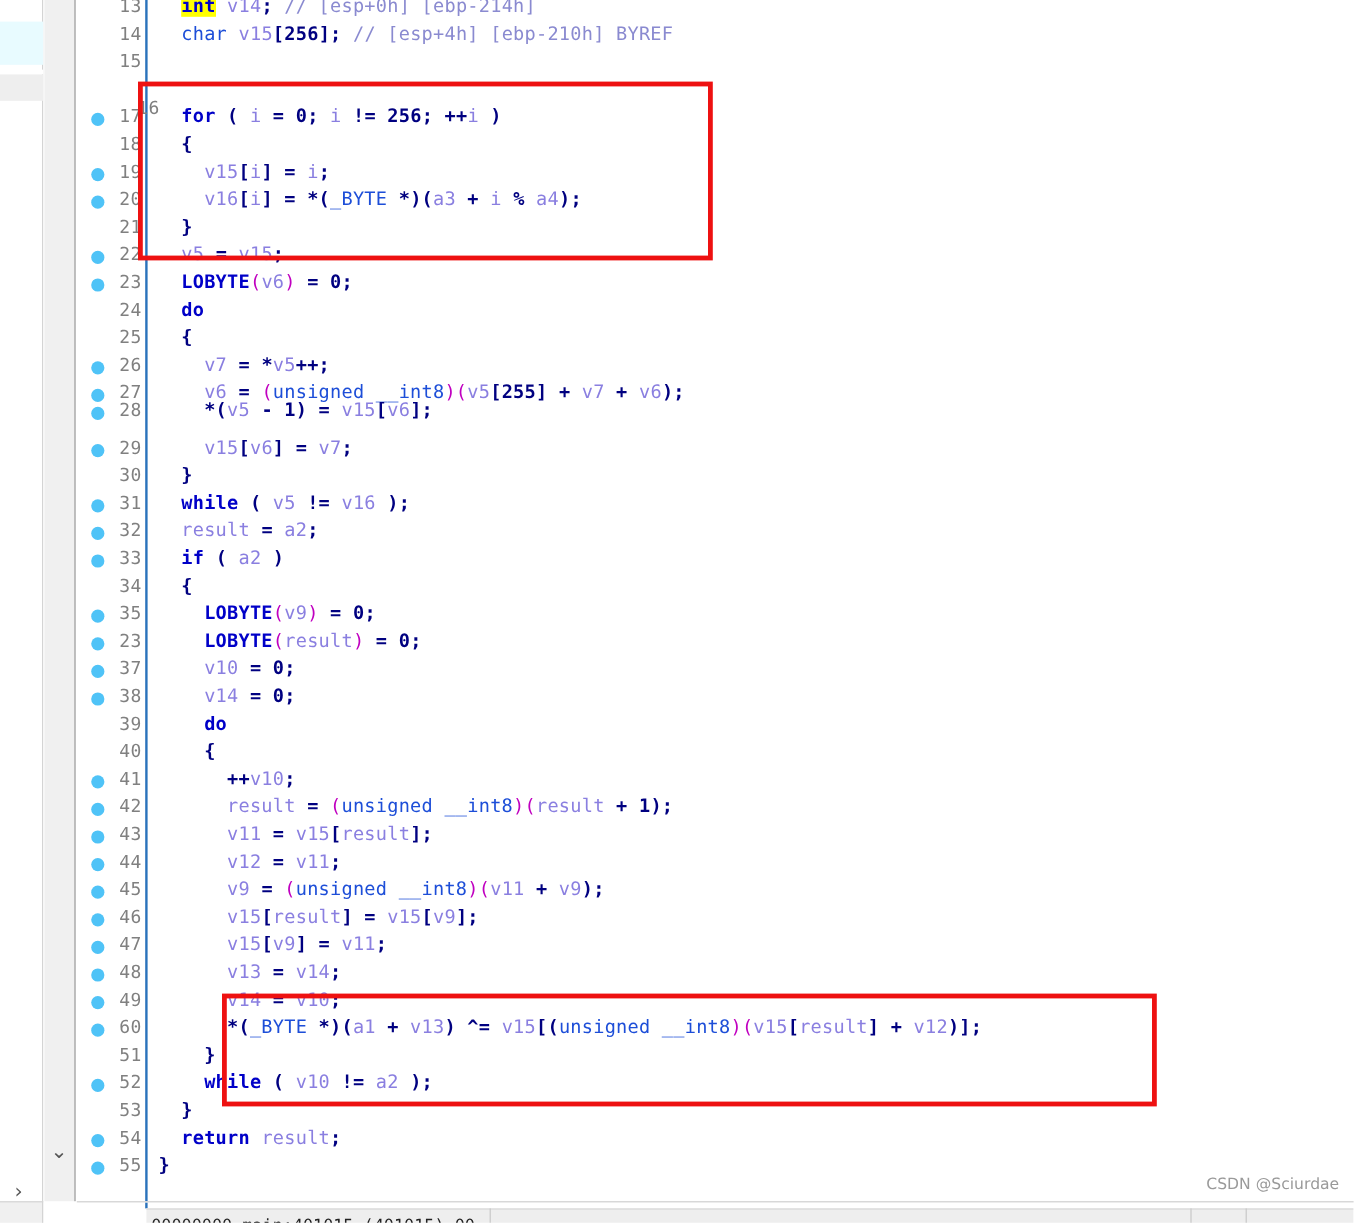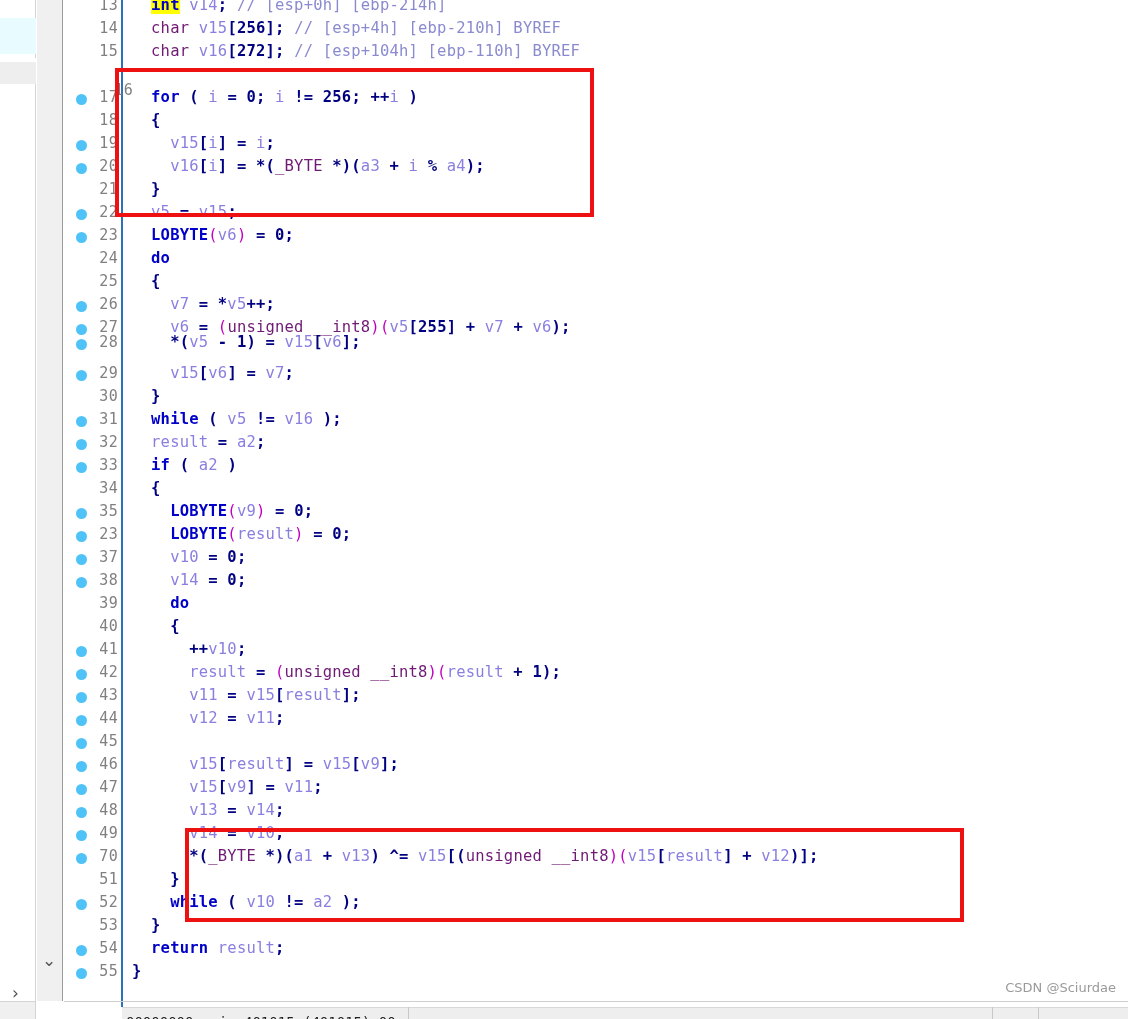--- a/index.html
+++ b/index.html
@@ -128,21 +128,21 @@
     letter-spacing: 0.2px;
   }
 
   
   .kw      { color: #0000c8; font-weight: bold; }   
   .var     { color: #8a7fe0; }                       
   .num     { color: #000080; font-weight: bold; }    
   .punc    { color: #000080; font-weight: bold; }    
   .macro   { color: #0000c8; font-weight: bold; }    
   .paren   { color: #c000c0; }                       
-  .type    { color: #701a75; }                       
+  .type    { color: #1d4ed8; }                       
   .comment { color: #8a8ad0; }                       
   .op      { color: #000080; font-weight: bold; }
   .hl      { background: #ffff00; color: #0000c8; font-weight: bold; }
 
   
   .red-box {
     position: absolute;
     border: 4px solid #ee1111;
     background: transparent;
     box-sizing: border-box;
@@ -221,21 +221,20 @@
       <div class="line-row" style="top: -5px;">
         <div class="lineno">13</div>
         <div class="code"><span class="punc">  </span><span class="hl">int</span><span class="punc"> </span><span class="var">v14</span><span class="punc">; </span><span class="comment">// [esp+0h] [ebp-214h]</span></div>
       </div>
       <div class="line-row" style="top: 18px;">
         <div class="lineno">14</div>
         <div class="code"><span class="punc">  </span><span class="type">char</span><span class="punc"> </span><span class="var">v15</span><span class="punc">[</span><span class="num">256</span><span class="punc">]; </span><span class="comment">// [esp+4h] [ebp-210h] BYREF</span></div>
       </div>
       <div class="line-row" style="top: 41px;">
         <div class="lineno">15</div>
-        <div class="code"><span class="punc">  </span><span class="type">char</span><span class="punc"> </span><span class="var">v16</span><span class="punc">[</span><span class="num">272</span><span class="punc">]; </span><span class="comment">// [esp+104h] [ebp-110h] BYREF</span></div>
       </div>
       <div class="line-row" style="top: 80px; margin-left: 15px;">
         <div class="lineno">16</div>
         <div class="code"></div>
       </div>
       <div class="line-row" style="top: 87px;">
         <div class="bp-dot"></div>
         <div class="lineno">17</div>
         <div class="code"><span class="punc">  </span><span class="kw">for</span><span class="punc"> ( </span><span class="var">i</span><span class="op"> = </span><span class="num">0</span><span class="punc">; </span><span class="var">i</span><span class="op"> != </span><span class="num">256</span><span class="op">; ++</span><span class="var">i</span><span class="punc"> )</span></div>
       </div>
@@ -362,20 +361,21 @@
         <div class="code"><span class="punc">      </span><span class="var">v11</span><span class="op"> = </span><span class="var">v15</span><span class="punc">[</span><span class="var">result</span><span class="punc">];</span></div>
       </div>
       <div class="line-row" style="top: 708px;">
         <div class="bp-dot"></div>
         <div class="lineno">44</div>
         <div class="code"><span class="punc">      </span><span class="var">v12</span><span class="op"> = </span><span class="var">v11</span><span class="punc">;</span></div>
       </div>
       <div class="line-row" style="top: 731px;">
         <div class="bp-dot"></div>
         <div class="lineno">45</div>
+        <div class="code"><span class="punc">      </span><span class="var">v9</span><span class="op"> = </span><span class="paren">(</span><span class="type">unsigned __int8</span><span class="paren">)(</span><span class="var">v11</span><span class="op"> + </span><span class="var">v9</span><span class="punc">);</span></div>
       </div>
       <div class="line-row" style="top: 754px;">
         <div class="bp-dot"></div>
         <div class="lineno">46</div>
         <div class="code"><span class="punc">      </span><span class="var">v15</span><span class="punc">[</span><span class="var">result</span><span class="op">] = </span><span class="var">v15</span><span class="punc">[</span><span class="var">v9</span><span class="punc">];</span></div>
       </div>
       <div class="line-row" style="top: 777px;">
         <div class="bp-dot"></div>
         <div class="lineno">47</div>
         <div class="code"><span class="punc">      </span><span class="var">v15</span><span class="punc">[</span><span class="var">v9</span><span class="op">] = </span><span class="var">v11</span><span class="punc">;</span></div>
@@ -385,21 +385,21 @@
         <div class="lineno">48</div>
         <div class="code"><span class="punc">      </span><span class="var">v13</span><span class="op"> = </span><span class="var">v14</span><span class="punc">;</span></div>
       </div>
       <div class="line-row" style="top: 823px;">
         <div class="bp-dot"></div>
         <div class="lineno">49</div>
         <div class="code"><span class="punc">      </span><span class="var">v14</span><span class="op"> = </span><span class="var">v10</span><span class="punc">;</span></div>
       </div>
       <div class="line-row" style="top: 846px;">
         <div class="bp-dot"></div>
-        <div class="lineno">70</div>
+        <div class="lineno">60</div>
         <div class="code"><span class="op">      *(</span><span class="type">_BYTE</span><span class="op"> *)(</span><span class="var">a1</span><span class="op"> + </span><span class="var">v13</span><span class="op">) ^= </span><span class="var">v15</span><span class="punc">[(</span><span class="type">unsigned __int8</span><span class="paren">)(</span><span class="var">v15</span><span class="punc">[</span><span class="var">result</span><span class="op">] + </span><span class="var">v12</span><span class="punc">)];</span></div>
       </div>
       <div class="line-row" style="top: 869px;">
         <div class="lineno">51</div>
         <div class="code"><span class="punc">    }</span></div>
       </div>
       <div class="line-row" style="top: 892px;">
         <div class="bp-dot"></div>
         <div class="lineno">52</div>
         <div class="code"><span class="punc">    </span><span class="kw">while</span><span class="punc"> ( </span><span class="var">v10</span><span class="op"> != </span><span class="var">a2</span><span class="punc"> );</span></div>

